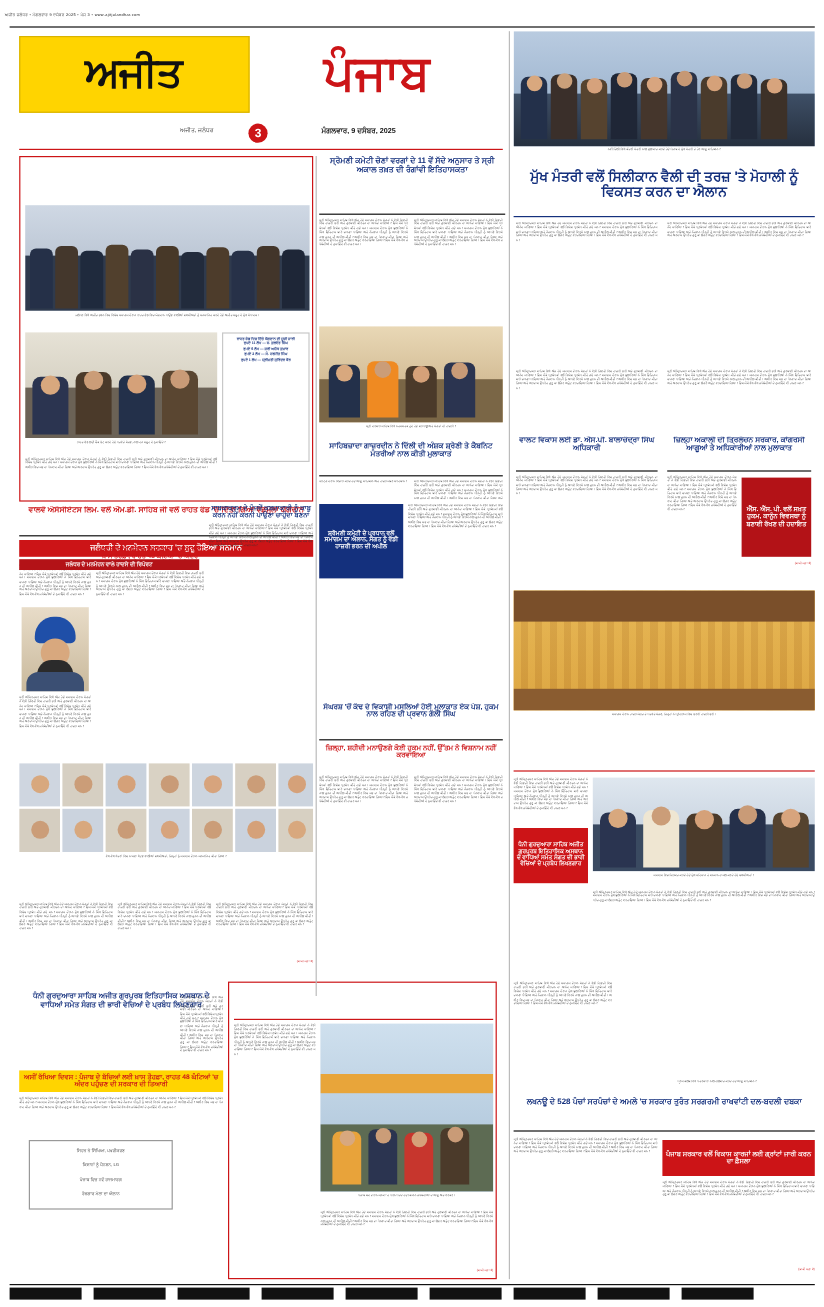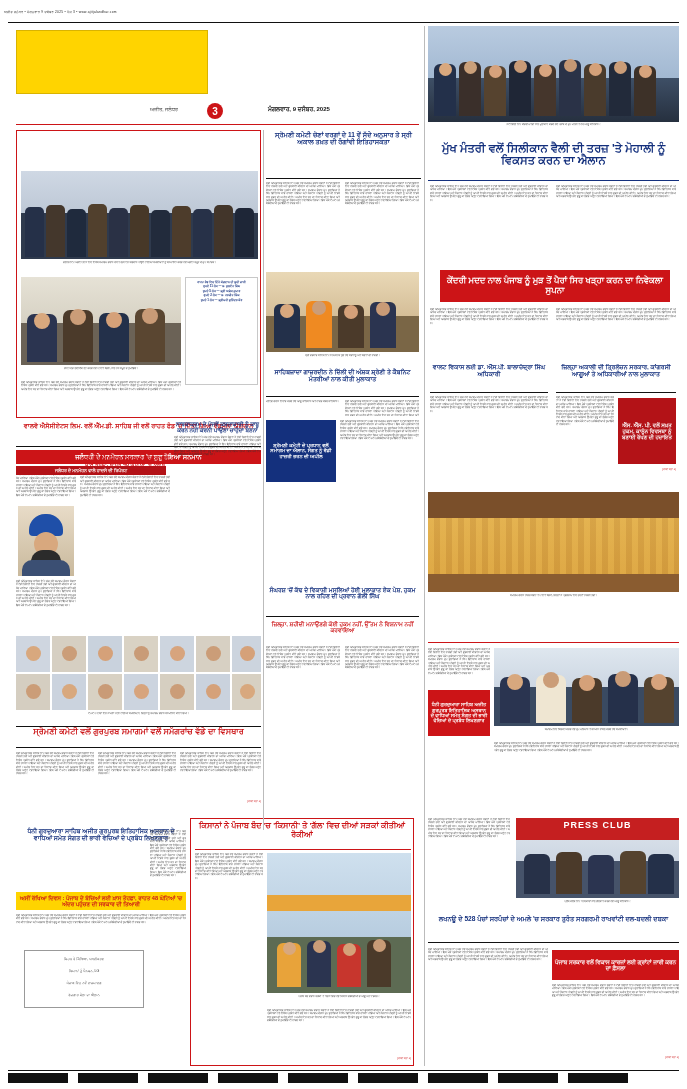--- a/index.html
+++ b/index.html
@@ -44,20 +44,22 @@
 </head>
 <body>
 
 <div class="page">
 
   <div class="topstrip">ਅਜੀਤ ਜਲੰਧਰ • ਮੰਗਲਵਾਰ 9 ਦਸੰਬਰ 2025 • ਪੇਜ 3 • www.ajitjalandhar.com</div>
   <div class="rule" style="left:8px;top:22px;width:671px;height:1px;"></div>
 
   <div class="mast">
     <div class="yellow"></div>
+    <div class="ajit">ਅਜੀਤ</div>
+    <div class="punjab">ਪੰਜਾਬ</div>
   </div>
   <div class="pagecircle">3</div>
   <div class="place">ਅਜੀਤ, ਜਲੰਧਰ</div>
   <div class="dateline">ਮੰਗਲਵਾਰ, 9 ਦਸੰਬਰ, 2025</div>
   <div class="rule" style="left:16px;top:124px;width:403px;height:1px;background:#cc1417;"></div>
 
   <div class="blk" style="left:428px;top:26px;width:251px;height:96px;">
     <div style="position:absolute;inset:0;background:linear-gradient(#b9cbe0,#8fa9c6);"></div>
     <div style="position:absolute;left:0;bottom:0;width:100%;height:46%;background:linear-gradient(#3e4f66,#26303f);"></div>
 
@@ -91,21 +93,20 @@
   </div>
   <div class="rule" style="left:428px;top:180px;width:251px;height:1px;background:#14307d;"></div>
 
   <div class="blk" style="left:430px;top:185px;width:118px;height:80px;">
     <div class="tinytext">ਸ੍ਰੀ ਅੰਮ੍ਰਿਤਸਰ ਸਾਹਿਬ ਵਿਖੇ ਅੱਜ ਹੋਏ ਸਮਾਗਮ ਦੌਰਾਨ ਸੰਗਤਾਂ ਨੇ ਵੱਡੀ ਗਿਣਤੀ ਵਿਚ ਹਾਜ਼ਰੀ ਭਰੀ ਅਤੇ ਗੁਰਬਾਣੀ ਕੀਰਤਨ ਦਾ ਆਨੰਦ ਮਾਣਿਆ। ਇਸ ਮੌਕੇ ਪ੍ਰਬੰਧਕਾਂ ਵਲੋਂ ਵਿਸ਼ੇਸ਼ ਪ੍ਰਬੰਧ ਕੀਤੇ ਗਏ ਸਨ। ਸਮਾਗਮ ਦੌਰਾਨ ਮੁੱਖ ਬੁਲਾਰਿਆਂ ਨੇ ਸਿੱਖ ਇਤਿਹਾਸ ਬਾਰੇ ਚਾਨਣਾ ਪਾਇਆ ਅਤੇ ਨੌਜਵਾਨ ਪੀੜ੍ਹੀ ਨੂੰ ਆਪਣੇ ਵਿਰਸੇ ਨਾਲ ਜੁੜਨ ਦੀ ਅਪੀਲ ਕੀਤੀ। ਅਖ਼ੀਰ ਵਿਚ ਸਭ ਦਾ ਧੰਨਵਾਦ ਕੀਤਾ ਗਿਆ ਅਤੇ ਅਰਦਾਸ ਉਪਰੰਤ ਗੁਰੂ ਕਾ ਲੰਗਰ ਅਤੁੱਟ ਵਰਤਾਇਆ ਗਿਆ। ਇਸ ਮੌਕੇ ਵੱਖ-ਵੱਖ ਜਥੇਬੰਦੀਆਂ ਦੇ ਨੁਮਾਇੰਦੇ ਵੀ ਹਾਜ਼ਰ ਸਨ। </div>
   </div>
   <div class="blk" style="left:556px;top:185px;width:120px;height:80px;">
     <div class="tinytext">ਸ੍ਰੀ ਅੰਮ੍ਰਿਤਸਰ ਸਾਹਿਬ ਵਿਖੇ ਅੱਜ ਹੋਏ ਸਮਾਗਮ ਦੌਰਾਨ ਸੰਗਤਾਂ ਨੇ ਵੱਡੀ ਗਿਣਤੀ ਵਿਚ ਹਾਜ਼ਰੀ ਭਰੀ ਅਤੇ ਗੁਰਬਾਣੀ ਕੀਰਤਨ ਦਾ ਆਨੰਦ ਮਾਣਿਆ। ਇਸ ਮੌਕੇ ਪ੍ਰਬੰਧਕਾਂ ਵਲੋਂ ਵਿਸ਼ੇਸ਼ ਪ੍ਰਬੰਧ ਕੀਤੇ ਗਏ ਸਨ। ਸਮਾਗਮ ਦੌਰਾਨ ਮੁੱਖ ਬੁਲਾਰਿਆਂ ਨੇ ਸਿੱਖ ਇਤਿਹਾਸ ਬਾਰੇ ਚਾਨਣਾ ਪਾਇਆ ਅਤੇ ਨੌਜਵਾਨ ਪੀੜ੍ਹੀ ਨੂੰ ਆਪਣੇ ਵਿਰਸੇ ਨਾਲ ਜੁੜਨ ਦੀ ਅਪੀਲ ਕੀਤੀ। ਅਖ਼ੀਰ ਵਿਚ ਸਭ ਦਾ ਧੰਨਵਾਦ ਕੀਤਾ ਗਿਆ ਅਤੇ ਅਰਦਾਸ ਉਪਰੰਤ ਗੁਰੂ ਕਾ ਲੰਗਰ ਅਤੁੱਟ ਵਰਤਾਇਆ ਗਿਆ। ਇਸ ਮੌਕੇ ਵੱਖ-ਵੱਖ ਜਥੇਬੰਦੀਆਂ ਦੇ ਨੁਮਾਇੰਦੇ ਵੀ ਹਾਜ਼ਰ ਸਨ। </div>
   </div>
 
-  <div class="bannerbox" style="left:440px;top:270px;width:230px;height:32px;font-size:8.5px;padding:2px 4px;box-sizing:border-box;">ਕੇਂਦਰੀ ਮਦਦ ਨਾਲ ਪੰਜਾਬ ਨੂੰ ਮੁੜ ਤੋਂ ਪੈਰਾਂ ਸਿਰ ਖੜ੍ਹਾ ਕਰਨ ਦਾ ਨਿਵੇਕਲਾ ਸੁਪਨਾ</div>
 
   <div class="blk" style="left:430px;top:308px;width:118px;height:52px;">
     <div class="tinytext">ਸ੍ਰੀ ਅੰਮ੍ਰਿਤਸਰ ਸਾਹਿਬ ਵਿਖੇ ਅੱਜ ਹੋਏ ਸਮਾਗਮ ਦੌਰਾਨ ਸੰਗਤਾਂ ਨੇ ਵੱਡੀ ਗਿਣਤੀ ਵਿਚ ਹਾਜ਼ਰੀ ਭਰੀ ਅਤੇ ਗੁਰਬਾਣੀ ਕੀਰਤਨ ਦਾ ਆਨੰਦ ਮਾਣਿਆ। ਇਸ ਮੌਕੇ ਪ੍ਰਬੰਧਕਾਂ ਵਲੋਂ ਵਿਸ਼ੇਸ਼ ਪ੍ਰਬੰਧ ਕੀਤੇ ਗਏ ਸਨ। ਸਮਾਗਮ ਦੌਰਾਨ ਮੁੱਖ ਬੁਲਾਰਿਆਂ ਨੇ ਸਿੱਖ ਇਤਿਹਾਸ ਬਾਰੇ ਚਾਨਣਾ ਪਾਇਆ ਅਤੇ ਨੌਜਵਾਨ ਪੀੜ੍ਹੀ ਨੂੰ ਆਪਣੇ ਵਿਰਸੇ ਨਾਲ ਜੁੜਨ ਦੀ ਅਪੀਲ ਕੀਤੀ। ਅਖ਼ੀਰ ਵਿਚ ਸਭ ਦਾ ਧੰਨਵਾਦ ਕੀਤਾ ਗਿਆ ਅਤੇ ਅਰਦਾਸ ਉਪਰੰਤ ਗੁਰੂ ਕਾ ਲੰਗਰ ਅਤੁੱਟ ਵਰਤਾਇਆ ਗਿਆ। ਇਸ ਮੌਕੇ ਵੱਖ-ਵੱਖ ਜਥੇਬੰਦੀਆਂ ਦੇ ਨੁਮਾਇੰਦੇ ਵੀ ਹਾਜ਼ਰ ਸਨ। </div>
   </div>
   <div class="blk" style="left:556px;top:308px;width:120px;height:52px;">
     <div class="tinytext">ਸ੍ਰੀ ਅੰਮ੍ਰਿਤਸਰ ਸਾਹਿਬ ਵਿਖੇ ਅੱਜ ਹੋਏ ਸਮਾਗਮ ਦੌਰਾਨ ਸੰਗਤਾਂ ਨੇ ਵੱਡੀ ਗਿਣਤੀ ਵਿਚ ਹਾਜ਼ਰੀ ਭਰੀ ਅਤੇ ਗੁਰਬਾਣੀ ਕੀਰਤਨ ਦਾ ਆਨੰਦ ਮਾਣਿਆ। ਇਸ ਮੌਕੇ ਪ੍ਰਬੰਧਕਾਂ ਵਲੋਂ ਵਿਸ਼ੇਸ਼ ਪ੍ਰਬੰਧ ਕੀਤੇ ਗਏ ਸਨ। ਸਮਾਗਮ ਦੌਰਾਨ ਮੁੱਖ ਬੁਲਾਰਿਆਂ ਨੇ ਸਿੱਖ ਇਤਿਹਾਸ ਬਾਰੇ ਚਾਨਣਾ ਪਾਇਆ ਅਤੇ ਨੌਜਵਾਨ ਪੀੜ੍ਹੀ ਨੂੰ ਆਪਣੇ ਵਿਰਸੇ ਨਾਲ ਜੁੜਨ ਦੀ ਅਪੀਲ ਕੀਤੀ। ਅਖ਼ੀਰ ਵਿਚ ਸਭ ਦਾ ਧੰਨਵਾਦ ਕੀਤਾ ਗਿਆ ਅਤੇ ਅਰਦਾਸ ਉਪਰੰਤ ਗੁਰੂ ਕਾ ਲੰਗਰ ਅਤੁੱਟ ਵਰਤਾਇਆ ਗਿਆ। ਇਸ ਮੌਕੇ ਵੱਖ-ਵੱਖ ਜਥੇਬੰਦੀਆਂ ਦੇ ਨੁਮਾਇੰਦੇ ਵੀ ਹਾਜ਼ਰ ਸਨ। </div>
   </div>
 
   <div class="blk" style="left:430px;top:364px;width:118px;height:26px;">
     <div class="hl hl-blue" style="font-size:6.2px;">ਵਾਲਟ ਵਿਕਾਸ ਲਈ ਡਾ. ਐੱਸ.ਪੀ. ਬਾਲਾਚੰਦ੍ਰਾ ਸਿੰਘ ਅਧਿਕਾਰੀ</div>
@@ -325,23 +326,20 @@
     <div style="position:absolute;left:82px;top:48px;width:15px;height:15px;border-radius:50%;background:#c99b77;"></div>
     <div style="position:absolute;left:118px;top:48px;width:15px;height:15px;border-radius:50%;background:#d7a47d;"></div>
     <div style="position:absolute;left:154px;top:48px;width:15px;height:15px;border-radius:50%;background:#cb9d78;"></div>
     <div style="position:absolute;left:190px;top:48px;width:15px;height:15px;border-radius:50%;background:#d5a179;"></div>
     <div style="position:absolute;left:224px;top:48px;width:15px;height:15px;border-radius:50%;background:#d8a87e;"></div>
   </div>
   <div class="blk" style="left:16px;top:712px;width:245px;height:12px;">
     <div class="cap">ਵੱਖ-ਵੱਖ ਖੇਤਰਾਂ ਵਿਚ ਨਾਮਣਾ ਖੱਟਣ ਵਾਲੀਆਂ ਸ਼ਖ਼ਸੀਅਤਾਂ, ਜਿਨ੍ਹਾਂ ਨੂੰ ਸਮਾਗਮ ਦੌਰਾਨ ਸਨਮਾਨਿਤ ਕੀਤਾ ਗਿਆ।</div>
   </div>
 
-  <div class="blk" style="left:16px;top:726px;width:245px;height:22px;padding:1px 2px;border-top:1px solid #111;border-bottom:1px solid #111;">
-    <div class="hl hl-red" style="font-size:8.2px;">ਸ੍ਰੋਮਣੀ ਕਮੇਟੀ ਵਲੋਂ ਗੁਰਪੁਰਬ ਸਮਾਗਮਾਂ ਵਲੋਂ ਸਮੱਗਰਾਂਚ ਵੱਡੇ ਦਾ ਵਿਸਥਾਰ</div>
-  </div>
   <div class="blk" style="left:16px;top:752px;width:78px;height:60px;">
     <div class="tinytext">ਸ੍ਰੀ ਅੰਮ੍ਰਿਤਸਰ ਸਾਹਿਬ ਵਿਖੇ ਅੱਜ ਹੋਏ ਸਮਾਗਮ ਦੌਰਾਨ ਸੰਗਤਾਂ ਨੇ ਵੱਡੀ ਗਿਣਤੀ ਵਿਚ ਹਾਜ਼ਰੀ ਭਰੀ ਅਤੇ ਗੁਰਬਾਣੀ ਕੀਰਤਨ ਦਾ ਆਨੰਦ ਮਾਣਿਆ। ਇਸ ਮੌਕੇ ਪ੍ਰਬੰਧਕਾਂ ਵਲੋਂ ਵਿਸ਼ੇਸ਼ ਪ੍ਰਬੰਧ ਕੀਤੇ ਗਏ ਸਨ। ਸਮਾਗਮ ਦੌਰਾਨ ਮੁੱਖ ਬੁਲਾਰਿਆਂ ਨੇ ਸਿੱਖ ਇਤਿਹਾਸ ਬਾਰੇ ਚਾਨਣਾ ਪਾਇਆ ਅਤੇ ਨੌਜਵਾਨ ਪੀੜ੍ਹੀ ਨੂੰ ਆਪਣੇ ਵਿਰਸੇ ਨਾਲ ਜੁੜਨ ਦੀ ਅਪੀਲ ਕੀਤੀ। ਅਖ਼ੀਰ ਵਿਚ ਸਭ ਦਾ ਧੰਨਵਾਦ ਕੀਤਾ ਗਿਆ ਅਤੇ ਅਰਦਾਸ ਉਪਰੰਤ ਗੁਰੂ ਕਾ ਲੰਗਰ ਅਤੁੱਟ ਵਰਤਾਇਆ ਗਿਆ। ਇਸ ਮੌਕੇ ਵੱਖ-ਵੱਖ ਜਥੇਬੰਦੀਆਂ ਦੇ ਨੁਮਾਇੰਦੇ ਵੀ ਹਾਜ਼ਰ ਸਨ। </div>
   </div>
   <div class="blk" style="left:98px;top:752px;width:78px;height:60px;">
     <div class="tinytext">ਸ੍ਰੀ ਅੰਮ੍ਰਿਤਸਰ ਸਾਹਿਬ ਵਿਖੇ ਅੱਜ ਹੋਏ ਸਮਾਗਮ ਦੌਰਾਨ ਸੰਗਤਾਂ ਨੇ ਵੱਡੀ ਗਿਣਤੀ ਵਿਚ ਹਾਜ਼ਰੀ ਭਰੀ ਅਤੇ ਗੁਰਬਾਣੀ ਕੀਰਤਨ ਦਾ ਆਨੰਦ ਮਾਣਿਆ। ਇਸ ਮੌਕੇ ਪ੍ਰਬੰਧਕਾਂ ਵਲੋਂ ਵਿਸ਼ੇਸ਼ ਪ੍ਰਬੰਧ ਕੀਤੇ ਗਏ ਸਨ। ਸਮਾਗਮ ਦੌਰਾਨ ਮੁੱਖ ਬੁਲਾਰਿਆਂ ਨੇ ਸਿੱਖ ਇਤਿਹਾਸ ਬਾਰੇ ਚਾਨਣਾ ਪਾਇਆ ਅਤੇ ਨੌਜਵਾਨ ਪੀੜ੍ਹੀ ਨੂੰ ਆਪਣੇ ਵਿਰਸੇ ਨਾਲ ਜੁੜਨ ਦੀ ਅਪੀਲ ਕੀਤੀ। ਅਖ਼ੀਰ ਵਿਚ ਸਭ ਦਾ ਧੰਨਵਾਦ ਕੀਤਾ ਗਿਆ ਅਤੇ ਅਰਦਾਸ ਉਪਰੰਤ ਗੁਰੂ ਕਾ ਲੰਗਰ ਅਤੁੱਟ ਵਰਤਾਇਆ ਗਿਆ। ਇਸ ਮੌਕੇ ਵੱਖ-ਵੱਖ ਜਥੇਬੰਦੀਆਂ ਦੇ ਨੁਮਾਇੰਦੇ ਵੀ ਹਾਜ਼ਰ ਸਨ। </div>
   </div>
   <div class="blk" style="left:180px;top:752px;width:81px;height:60px;">
     <div class="tinytext">ਸ੍ਰੀ ਅੰਮ੍ਰਿਤਸਰ ਸਾਹਿਬ ਵਿਖੇ ਅੱਜ ਹੋਏ ਸਮਾਗਮ ਦੌਰਾਨ ਸੰਗਤਾਂ ਨੇ ਵੱਡੀ ਗਿਣਤੀ ਵਿਚ ਹਾਜ਼ਰੀ ਭਰੀ ਅਤੇ ਗੁਰਬਾਣੀ ਕੀਰਤਨ ਦਾ ਆਨੰਦ ਮਾਣਿਆ। ਇਸ ਮੌਕੇ ਪ੍ਰਬੰਧਕਾਂ ਵਲੋਂ ਵਿਸ਼ੇਸ਼ ਪ੍ਰਬੰਧ ਕੀਤੇ ਗਏ ਸਨ। ਸਮਾਗਮ ਦੌਰਾਨ ਮੁੱਖ ਬੁਲਾਰਿਆਂ ਨੇ ਸਿੱਖ ਇਤਿਹਾਸ ਬਾਰੇ ਚਾਨਣਾ ਪਾਇਆ ਅਤੇ ਨੌਜਵਾਨ ਪੀੜ੍ਹੀ ਨੂੰ ਆਪਣੇ ਵਿਰਸੇ ਨਾਲ ਜੁੜਨ ਦੀ ਅਪੀਲ ਕੀਤੀ। ਅਖ਼ੀਰ ਵਿਚ ਸਭ ਦਾ ਧੰਨਵਾਦ ਕੀਤਾ ਗਿਆ ਅਤੇ ਅਰਦਾਸ ਉਪਰੰਤ ਗੁਰੂ ਕਾ ਲੰਗਰ ਅਤੁੱਟ ਵਰਤਾਇਆ ਗਿਆ। ਇਸ ਮੌਕੇ ਵੱਖ-ਵੱਖ ਜਥੇਬੰਦੀਆਂ ਦੇ ਨੁਮਾਇੰਦੇ ਵੀ ਹਾਜ਼ਰ ਸਨ। </div>
   </div>
   <div class="blk" style="left:180px;top:800px;width:81px;height:10px;">
@@ -364,23 +362,20 @@
       <div>ਕਿਸਾਨਾਂ ਨੂੰ ਪੈਨਸ਼ਨ, LG</div>
       <div>ਪੰਜਾਬ ਵਿਚ ਨਵੇਂ ਰਾਜਮਾਰਗ</div>
       <div>ਰੋਜ਼ਗਾਰ ਮੇਲਾ ਦਾ ਐਲਾਨ</div>
     </div>
   </div>
   <div class="blk" style="left:150px;top:830px;width:36px;height:180px;">
     <div class="tinytext">ਸ੍ਰੀ ਅੰਮ੍ਰਿਤਸਰ ਸਾਹਿਬ ਵਿਖੇ ਅੱਜ ਹੋਏ ਸਮਾਗਮ ਦੌਰਾਨ ਸੰਗਤਾਂ ਨੇ ਵੱਡੀ ਗਿਣਤੀ ਵਿਚ ਹਾਜ਼ਰੀ ਭਰੀ ਅਤੇ ਗੁਰਬਾਣੀ ਕੀਰਤਨ ਦਾ ਆਨੰਦ ਮਾਣਿਆ। ਇਸ ਮੌਕੇ ਪ੍ਰਬੰਧਕਾਂ ਵਲੋਂ ਵਿਸ਼ੇਸ਼ ਪ੍ਰਬੰਧ ਕੀਤੇ ਗਏ ਸਨ। ਸਮਾਗਮ ਦੌਰਾਨ ਮੁੱਖ ਬੁਲਾਰਿਆਂ ਨੇ ਸਿੱਖ ਇਤਿਹਾਸ ਬਾਰੇ ਚਾਨਣਾ ਪਾਇਆ ਅਤੇ ਨੌਜਵਾਨ ਪੀੜ੍ਹੀ ਨੂੰ ਆਪਣੇ ਵਿਰਸੇ ਨਾਲ ਜੁੜਨ ਦੀ ਅਪੀਲ ਕੀਤੀ। ਅਖ਼ੀਰ ਵਿਚ ਸਭ ਦਾ ਧੰਨਵਾਦ ਕੀਤਾ ਗਿਆ ਅਤੇ ਅਰਦਾਸ ਉਪਰੰਤ ਗੁਰੂ ਕਾ ਲੰਗਰ ਅਤੁੱਟ ਵਰਤਾਇਆ ਗਿਆ। ਇਸ ਮੌਕੇ ਵੱਖ-ਵੱਖ ਜਥੇਬੰਦੀਆਂ ਦੇ ਨੁਮਾਇੰਦੇ ਵੀ ਹਾਜ਼ਰ ਸਨ। </div>
   </div>
 
   <div class="blk red-b" style="left:190px;top:818px;width:224px;height:248px;">
-    <div class="blk" style="left:2px;top:2px;width:218px;height:26px;padding:1px 2px;">
-      <div class="hl hl-red" style="font-size:8px;">ਕਿਸਾਨਾਂ ਨੇ ਪੰਜਾਬ ਬੰਦ 'ਚ 'ਕਿਸਾਨੀ' ਤੇ 'ਗੱਲ' ਵਿਚ ਦੀਆਂ ਸੜਕਾਂ ਕੀਤੀਆਂ ਰੋਕੀਆਂ</div>
-    </div>
     <div class="rule" style="left:4px;top:30px;width:216px;height:1px;background:#cc1417;"></div>
     <div class="blk" style="left:4px;top:34px;width:68px;height:206px;">
       <div class="tinytext">ਸ੍ਰੀ ਅੰਮ੍ਰਿਤਸਰ ਸਾਹਿਬ ਵਿਖੇ ਅੱਜ ਹੋਏ ਸਮਾਗਮ ਦੌਰਾਨ ਸੰਗਤਾਂ ਨੇ ਵੱਡੀ ਗਿਣਤੀ ਵਿਚ ਹਾਜ਼ਰੀ ਭਰੀ ਅਤੇ ਗੁਰਬਾਣੀ ਕੀਰਤਨ ਦਾ ਆਨੰਦ ਮਾਣਿਆ। ਇਸ ਮੌਕੇ ਪ੍ਰਬੰਧਕਾਂ ਵਲੋਂ ਵਿਸ਼ੇਸ਼ ਪ੍ਰਬੰਧ ਕੀਤੇ ਗਏ ਸਨ। ਸਮਾਗਮ ਦੌਰਾਨ ਮੁੱਖ ਬੁਲਾਰਿਆਂ ਨੇ ਸਿੱਖ ਇਤਿਹਾਸ ਬਾਰੇ ਚਾਨਣਾ ਪਾਇਆ ਅਤੇ ਨੌਜਵਾਨ ਪੀੜ੍ਹੀ ਨੂੰ ਆਪਣੇ ਵਿਰਸੇ ਨਾਲ ਜੁੜਨ ਦੀ ਅਪੀਲ ਕੀਤੀ। ਅਖ਼ੀਰ ਵਿਚ ਸਭ ਦਾ ਧੰਨਵਾਦ ਕੀਤਾ ਗਿਆ ਅਤੇ ਅਰਦਾਸ ਉਪਰੰਤ ਗੁਰੂ ਕਾ ਲੰਗਰ ਅਤੁੱਟ ਵਰਤਾਇਆ ਗਿਆ। ਇਸ ਮੌਕੇ ਵੱਖ-ਵੱਖ ਜਥੇਬੰਦੀਆਂ ਦੇ ਨੁਮਾਇੰਦੇ ਵੀ ਹਾਜ਼ਰ ਸਨ। </div>
     </div>
     <div class="blk" style="left:76px;top:34px;width:144px;height:140px;background:linear-gradient(#cfe0ee,#a8c0d6);">
       <div style="position:absolute;left:0;bottom:0;width:100%;height:40%;background:#5d6b53;"></div>
       <div style="position:absolute;left:0;top:30%;width:100%;height:16px;background:#e8a53a;"></div>
       <div style="position:absolute;left:10px;bottom:6px;width:24px;height:44px;background:#e8a33a;border-radius:6px 6px 0 0;"></div>
       <div style="position:absolute;left:40px;bottom:6px;width:24px;height:46px;background:#2b3450;border-radius:6px 6px 0 0;"></div>
       <div style="position:absolute;left:70px;bottom:6px;width:24px;height:43px;background:#c7362d;border-radius:6px 6px 0 0;"></div>
@@ -394,30 +389,20 @@
       <div class="cap">ਪੰਜਾਬ ਬੰਦ ਦੌਰਾਨ ਸੜਕਾਂ 'ਤੇ ਧਰਨਾ ਦਿੰਦੇ ਹੋਏ ਕਿਸਾਨ ਜਥੇਬੰਦੀਆਂ ਦੇ ਆਗੂ ਅਤੇ ਵਰਕਰ।</div>
     </div>
     <div class="blk" style="left:76px;top:190px;width:144px;height:50px;">
       <div class="tinytext">ਸ੍ਰੀ ਅੰਮ੍ਰਿਤਸਰ ਸਾਹਿਬ ਵਿਖੇ ਅੱਜ ਹੋਏ ਸਮਾਗਮ ਦੌਰਾਨ ਸੰਗਤਾਂ ਨੇ ਵੱਡੀ ਗਿਣਤੀ ਵਿਚ ਹਾਜ਼ਰੀ ਭਰੀ ਅਤੇ ਗੁਰਬਾਣੀ ਕੀਰਤਨ ਦਾ ਆਨੰਦ ਮਾਣਿਆ। ਇਸ ਮੌਕੇ ਪ੍ਰਬੰਧਕਾਂ ਵਲੋਂ ਵਿਸ਼ੇਸ਼ ਪ੍ਰਬੰਧ ਕੀਤੇ ਗਏ ਸਨ। ਸਮਾਗਮ ਦੌਰਾਨ ਮੁੱਖ ਬੁਲਾਰਿਆਂ ਨੇ ਸਿੱਖ ਇਤਿਹਾਸ ਬਾਰੇ ਚਾਨਣਾ ਪਾਇਆ ਅਤੇ ਨੌਜਵਾਨ ਪੀੜ੍ਹੀ ਨੂੰ ਆਪਣੇ ਵਿਰਸੇ ਨਾਲ ਜੁੜਨ ਦੀ ਅਪੀਲ ਕੀਤੀ। ਅਖ਼ੀਰ ਵਿਚ ਸਭ ਦਾ ਧੰਨਵਾਦ ਕੀਤਾ ਗਿਆ ਅਤੇ ਅਰਦਾਸ ਉਪਰੰਤ ਗੁਰੂ ਕਾ ਲੰਗਰ ਅਤੁੱਟ ਵਰਤਾਇਆ ਗਿਆ। ਇਸ ਮੌਕੇ ਵੱਖ-ਵੱਖ ਜਥੇਬੰਦੀਆਂ ਦੇ ਨੁਮਾਇੰਦੇ ਵੀ ਹਾਜ਼ਰ ਸਨ। </div>
     </div>
     <div class="blk" style="left:150px;top:238px;width:70px;height:8px;">
       <div class="tinytext" style="text-align:right;color:#cc1417;">(ਬਾਕੀ ਸਫ਼ਾ 2)</div>
     </div>
   </div>
 
-  <div class="blk" style="left:516px;top:818px;width:163px;height:80px;background:linear-gradient(#dfe6ee,#bcc8d7);">
-    <div style="position:absolute;left:0;top:0;width:100%;height:22px;background:#c51f20;"></div>
-    <div style="position:absolute;left:0;top:2px;width:100%;text-align:center;font-size:9px;font-weight:bold;color:#fff;letter-spacing:1px;">PRESS CLUB</div>
-    <div style="position:absolute;left:0;bottom:0;width:100%;height:46%;background:#46536a;"></div>
-    <div style="position:absolute;left:8px;bottom:4px;width:26px;height:40px;background:#273148;border-radius:6px 6px 0 0;"></div>
-    <div style="position:absolute;left:40px;bottom:4px;width:26px;height:42px;background:#4b3a2a;border-radius:6px 6px 0 0;"></div>
-    <div style="position:absolute;left:72px;bottom:4px;width:26px;height:39px;background:#2b3450;border-radius:6px 6px 0 0;"></div>
-    <div style="position:absolute;left:104px;bottom:4px;width:26px;height:43px;background:#55432f;border-radius:6px 6px 0 0;"></div>
-    <div style="position:absolute;left:132px;bottom:4px;width:26px;height:40px;background:#243049;border-radius:6px 6px 0 0;"></div>
-  </div>
   <div class="blk" style="left:428px;top:818px;width:82px;height:92px;">
     <div class="tinytext">ਸ੍ਰੀ ਅੰਮ੍ਰਿਤਸਰ ਸਾਹਿਬ ਵਿਖੇ ਅੱਜ ਹੋਏ ਸਮਾਗਮ ਦੌਰਾਨ ਸੰਗਤਾਂ ਨੇ ਵੱਡੀ ਗਿਣਤੀ ਵਿਚ ਹਾਜ਼ਰੀ ਭਰੀ ਅਤੇ ਗੁਰਬਾਣੀ ਕੀਰਤਨ ਦਾ ਆਨੰਦ ਮਾਣਿਆ। ਇਸ ਮੌਕੇ ਪ੍ਰਬੰਧਕਾਂ ਵਲੋਂ ਵਿਸ਼ੇਸ਼ ਪ੍ਰਬੰਧ ਕੀਤੇ ਗਏ ਸਨ। ਸਮਾਗਮ ਦੌਰਾਨ ਮੁੱਖ ਬੁਲਾਰਿਆਂ ਨੇ ਸਿੱਖ ਇਤਿਹਾਸ ਬਾਰੇ ਚਾਨਣਾ ਪਾਇਆ ਅਤੇ ਨੌਜਵਾਨ ਪੀੜ੍ਹੀ ਨੂੰ ਆਪਣੇ ਵਿਰਸੇ ਨਾਲ ਜੁੜਨ ਦੀ ਅਪੀਲ ਕੀਤੀ। ਅਖ਼ੀਰ ਵਿਚ ਸਭ ਦਾ ਧੰਨਵਾਦ ਕੀਤਾ ਗਿਆ ਅਤੇ ਅਰਦਾਸ ਉਪਰੰਤ ਗੁਰੂ ਕਾ ਲੰਗਰ ਅਤੁੱਟ ਵਰਤਾਇਆ ਗਿਆ। ਇਸ ਮੌਕੇ ਵੱਖ-ਵੱਖ ਜਥੇਬੰਦੀਆਂ ਦੇ ਨੁਮਾਇੰਦੇ ਵੀ ਹਾਜ਼ਰ ਸਨ। </div>
   </div>
   <div class="blk" style="left:516px;top:900px;width:163px;height:10px;">
     <div class="cap">ਪ੍ਰੈੱਸ ਕਲੱਬ ਵਿਖੇ ਪੱਤਰਕਾਰਾਂ ਨਾਲ ਗੱਲਬਾਤ ਕਰਦੇ ਹੋਏ ਆਗੂ ਸਾਹਿਬਾਨ।</div>
   </div>
   <div class="blk" style="left:428px;top:914px;width:251px;height:26px;padding:1px 3px;">
     <div class="hl hl-blue" style="font-size:6.6px;">ਲਖਨਊ ਦੇ 528 ਪੰਚਾਂ ਸਰਪੰਚਾਂ ਦੇ ਅਮਲੇ 'ਚ ਸਰਕਾਰ ਤੁਰੰਤ ਸਰਗਰਮੀ ਰਾਖਵਾਂਟੀ ਦਲ-ਬਦਲੀ ਦਬਕਾ</div>
   </div>
   <div class="rule" style="left:428px;top:942px;width:251px;height:1px;"></div>

